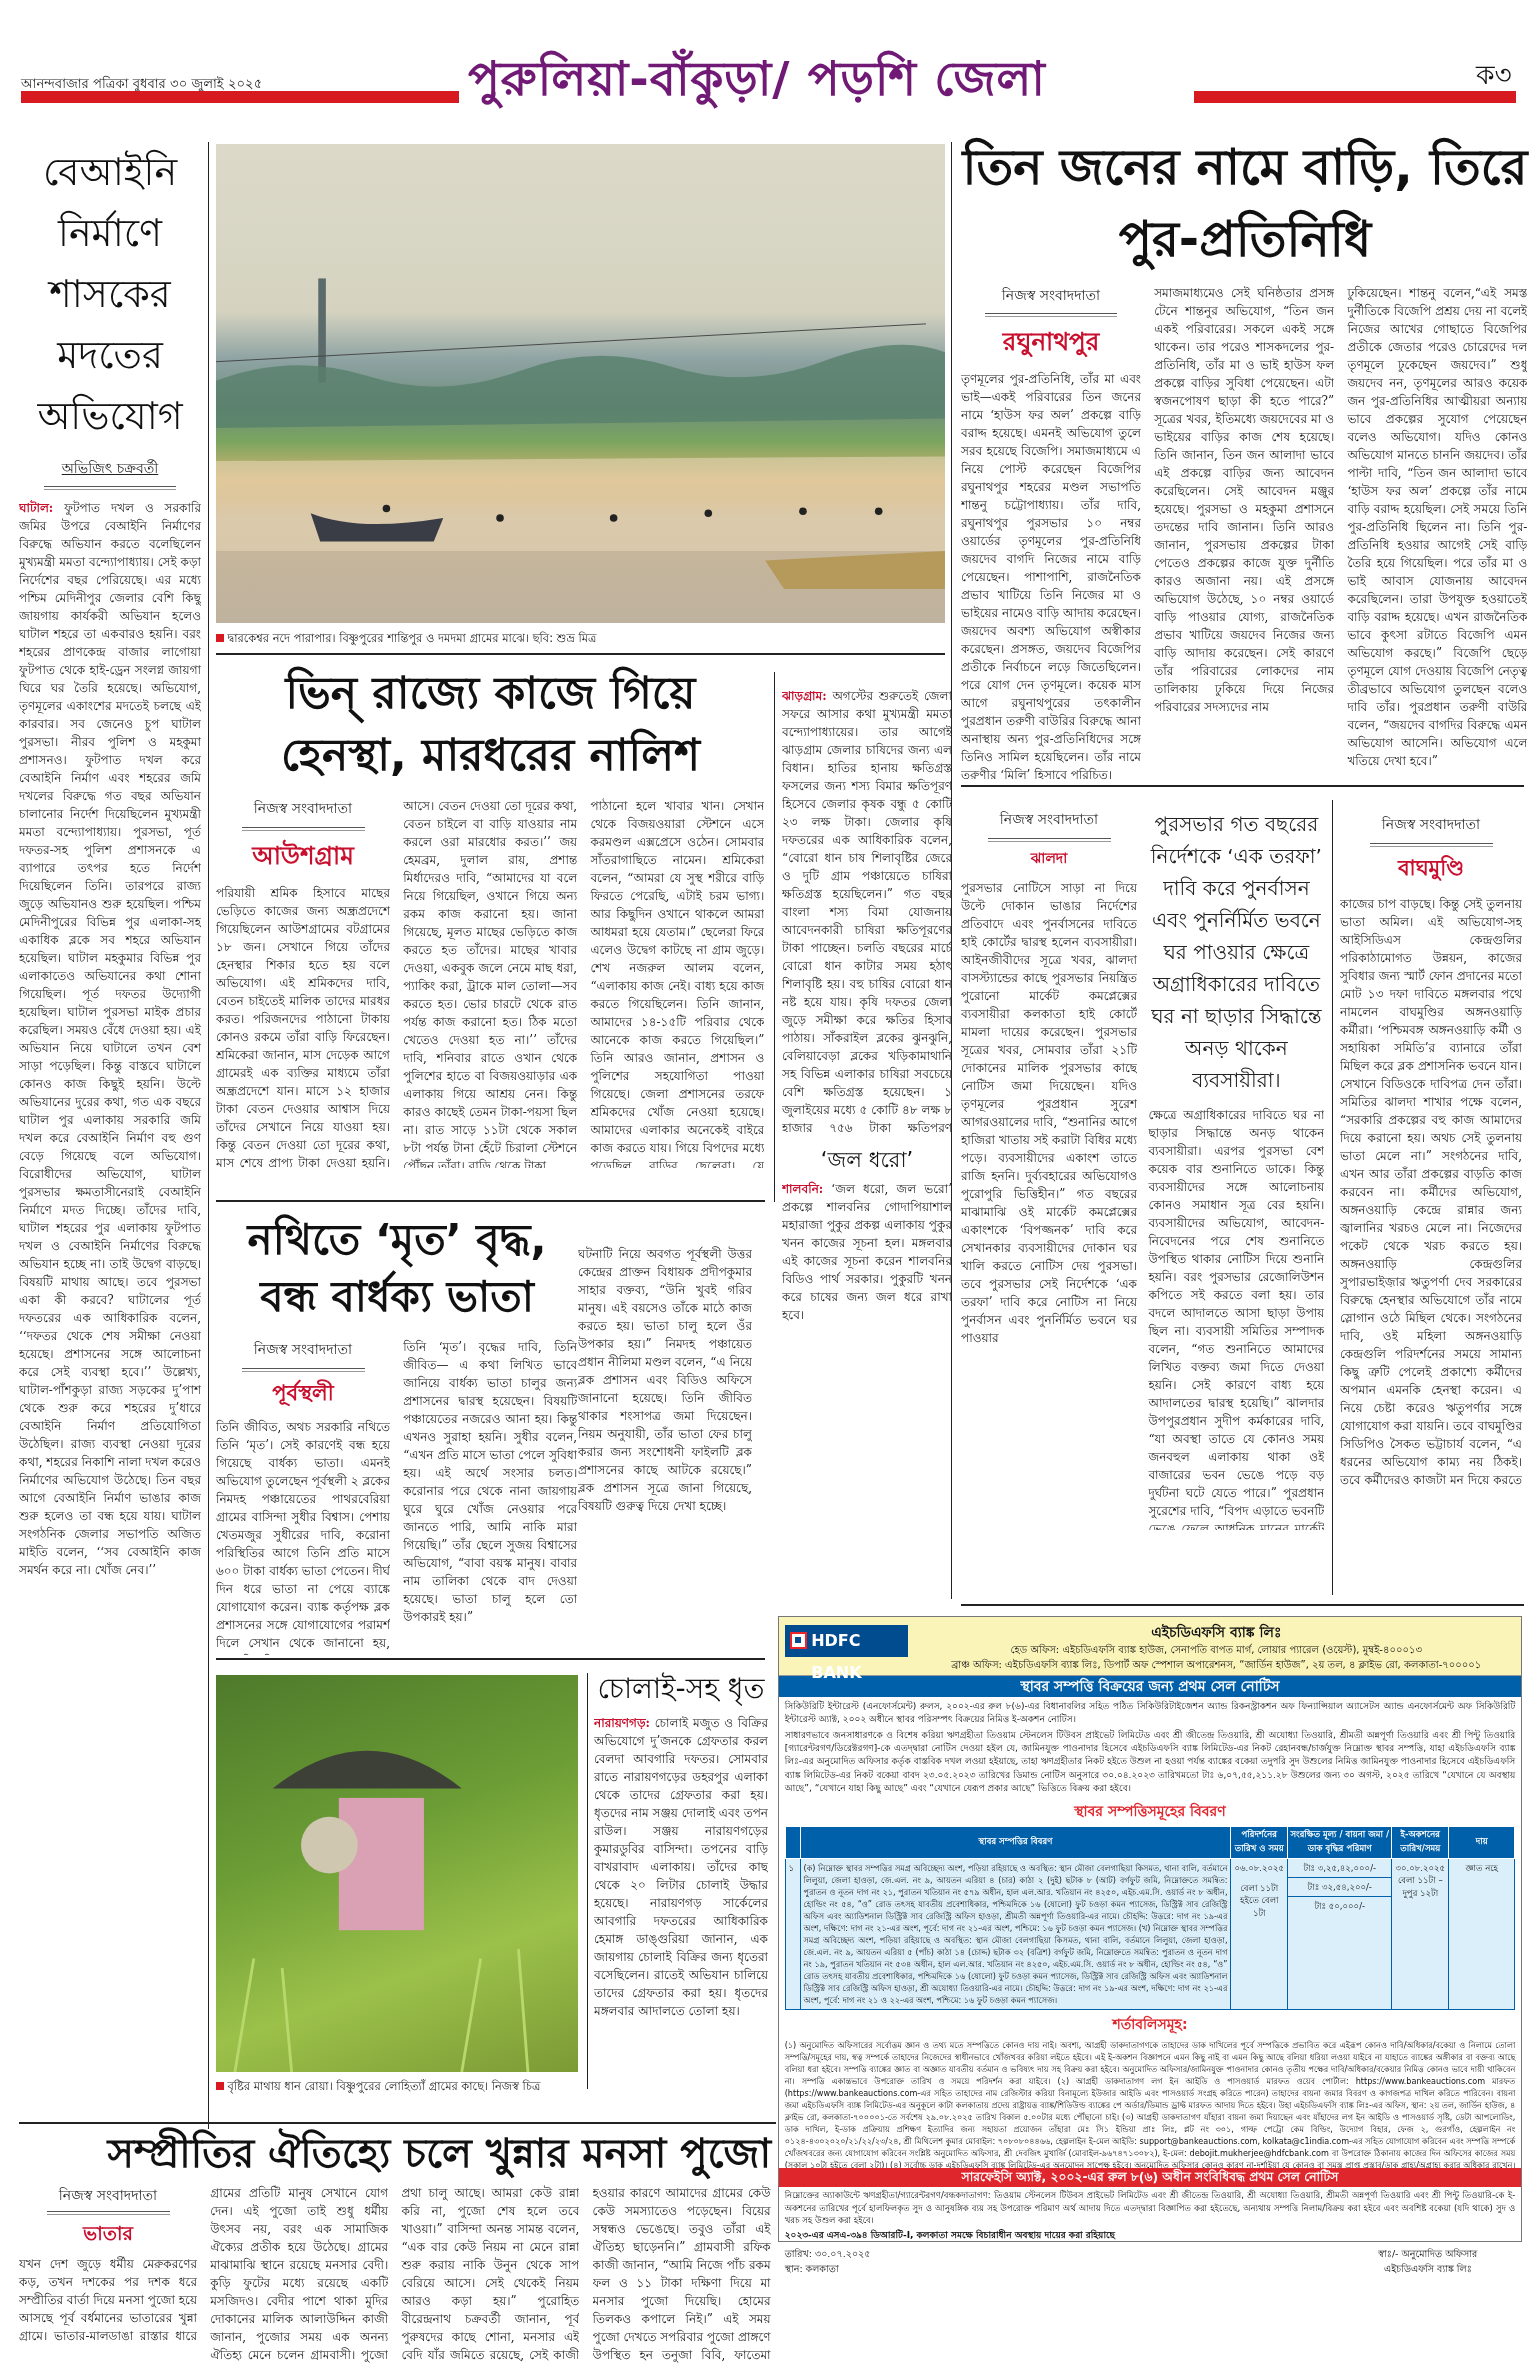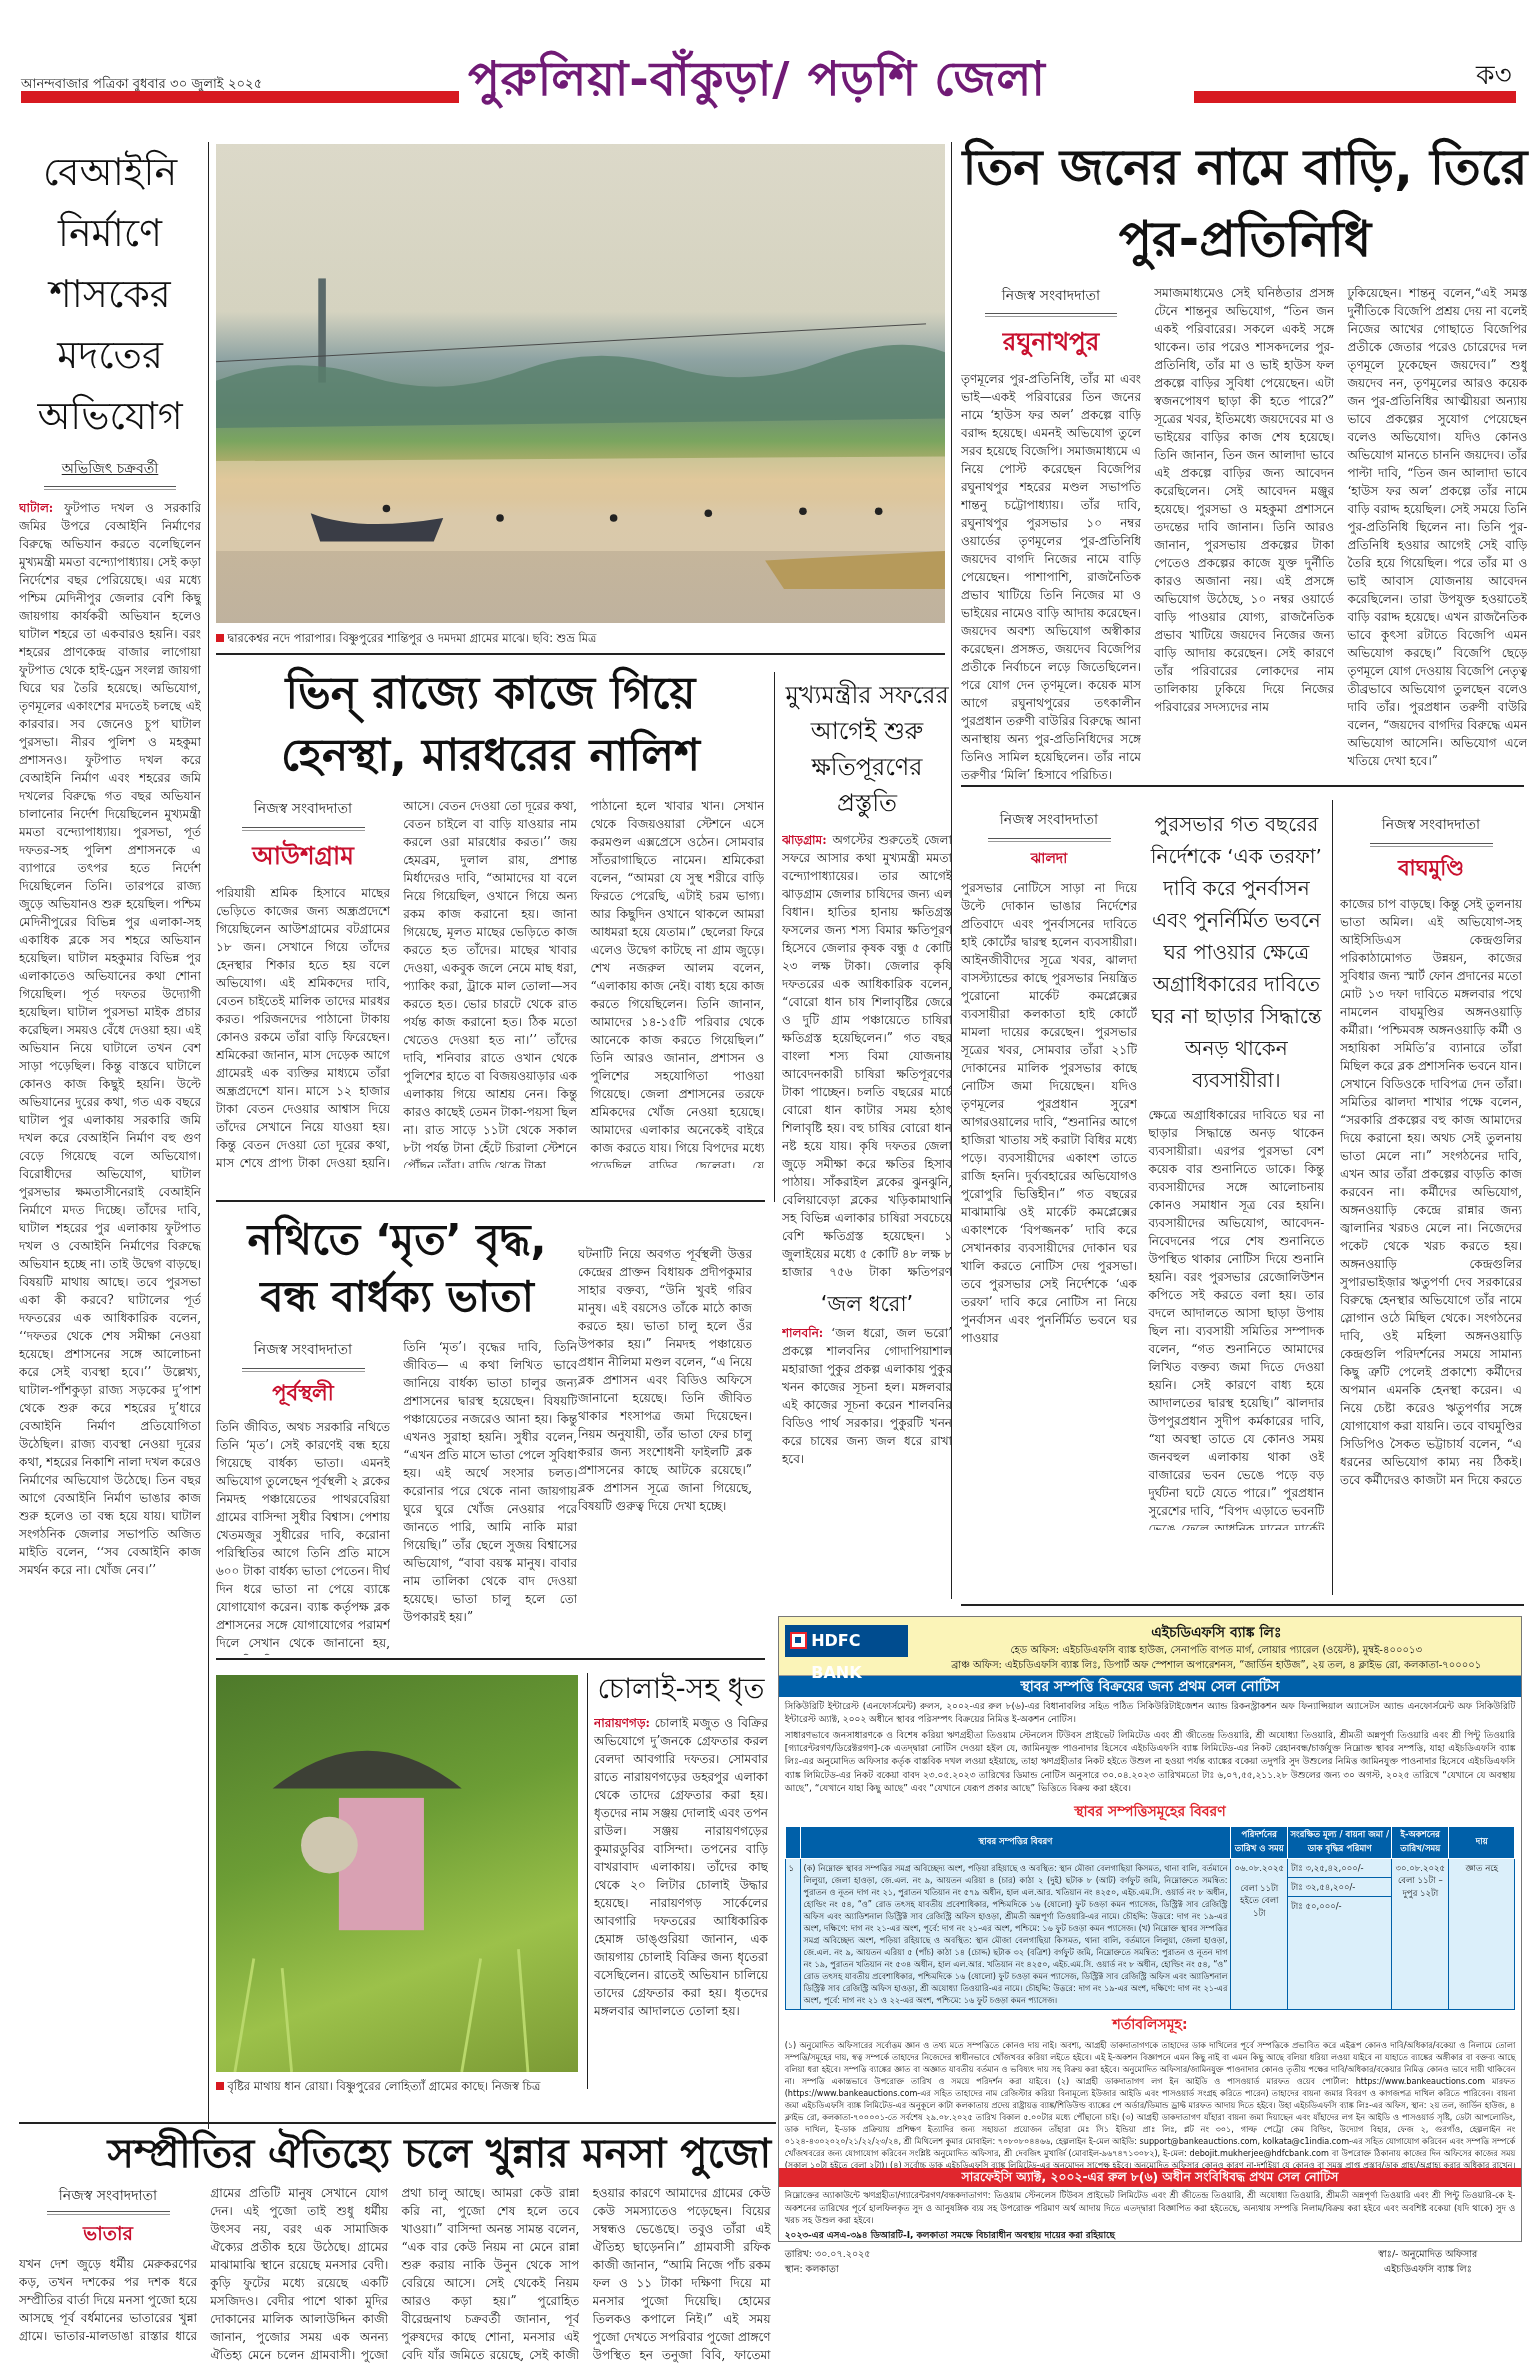--- a/index.html
+++ b/index.html
@@ -91,21 +91,20 @@
       <div class="dateline">আউশগ্রাম</div>
       <div class="col-text" style="height:288px;margin-top:7.6px">পরিযায়ী শ্রমিক হিসাবে মাছের ভেড়িতে কাজের জন্য অন্ধ্রপ্রদেশে গিয়েছিলেন আউশগ্রামের বটগ্রামের ১৮ জন। সেখানে গিয়ে তাঁদের হেনস্থার শিকার হতে হয় বলে অভিযোগ। এই শ্রমিকদের দাবি, বেতন চাইতেই মালিক তাদের মারধর করত। পরিজনদের পাঠানো টাকায় কোনও রকমে তাঁরা বাড়ি ফিরেছেন। শ্রমিকেরা জানান, মাস দেড়েক আগে গ্রামেরই এক ব্যক্তির মাধ্যমে তাঁরা অন্ধ্রপ্রদেশে যান। মাসে ১২ হাজার টাকা বেতন দেওয়ার আশ্বাস দিয়ে তাঁদের সেখানে নিয়ে যাওয়া হয়। কিন্তু বেতন দেওয়া তো দূরের কথা, মাস শেষে প্রাপ্য টাকা দেওয়া হয়নি। শেখ নুর আলম, শেখ সাদ্দাম, শেখ আলমেরা বলেন, “প্রথম প্রথম কোনও সমস্যা হয়নি। কিন্তু এক মাস পেরিয়ে যাওয়ার পরে বেতন দেওয়ার সময় হতেই ওদের আসল রূপ বেরিয়ে</div>
     </div>
     <div class="col-text" style="width:174px;height:371px">আসে। বেতন দেওয়া তো দূরের কথা, বেতন চাইলে বা বাড়ি যাওয়ার নাম করলে ওরা মারধোর করত।’’ জয় হেমব্রম, দুলাল রায়, প্রশান্ত মির্ধাদেরও দাবি, “আমাদের যা বলে নিয়ে গিয়েছিল, ওখানে গিয়ে অন্য রকম কাজ করানো হয়। জানা গিয়েছে, মূলত মাছের ভেড়িতে কাজ করতে হত তাঁদের। মাছের খাবার দেওয়া, একবুক জলে নেমে মাছ ধরা, প্যাকিং করা, ট্রাকে মাল তোলা—সব করতে হত। ভোর চারটে থেকে রাত পর্যন্ত কাজ করানো হত। ঠিক মতো খেতেও দেওয়া হত না।’’ তাঁদের দাবি, শনিবার রাতে ওখান থেকে পুলিশের হাতে বা বিজয়ওয়াড়ার এক এলাকায় গিয়ে আশ্রয় নেন। কিন্তু কারও কাছেই তেমন টাকা-পয়সা ছিল না। রাত সাড়ে ১১টা থেকে সকাল ৮টা পর্যন্ত টানা হেঁটে চিরালা স্টেশনে পৌঁছন তাঁরা। বাড়ি থেকে টাকা</div>
     <div class="col-text" style="width:174px;height:371px">পাঠানো হলে খাবার খান। সেখান থেকে বিজয়ওয়ারা স্টেশনে এসে করমণ্ডল এক্সপ্রেসে ওঠেন। সোমবার সাঁতরাগাছিতে নামেন। শ্রমিকেরা বলেন, “আমরা যে সুস্থ শরীরে বাড়ি ফিরতে পেরেছি, এটাই চরম ভাগ্য। আর কিছুদিন ওখানে থাকলে আমরা আধমরা হয়ে যেতাম।” ছেলেরা ফিরে এলেও উদ্বেগ কাটছে না গ্রাম জুড়ে। শেখ নজরুল আলম বলেন, “এলাকায় কাজ নেই। বাধ্য হয়ে কাজ করতে গিয়েছিলেন। তিনি জানান, আমাদের ১৪-১৫টি পরিবার থেকে আনেকে কাজ করতে গিয়েছিল।” তিনি আরও জানান, প্রশাসন ও পুলিশের সহযোগিতা পাওয়া গিয়েছে। জেলা প্রশাসনের তরফে শ্রমিকদের খোঁজ নেওয়া হয়েছে। আমাদের এলাকার অনেকেই বাইরে কাজ করতে যায়। গিয়ে বিপদের মধ্যে পড়েছিল বাড়ির ছেলেরা। যে অভিজ্ঞতা হল, আর কখনও বাইরের রাজ্যে কাজ করতে যেতে দেব না।’’</div>
   </div>
 </div>
 <div class="abs vrule" style="left:774px;top:672px;height:530px"></div>
 
 <div class="abs" style="left:782px;top:677px;width:170px">
-  <div class="hl" style="font-size:24px;line-height:36px;font-weight:normal">মুখ্যমন্ত্রীর সফরের আগেই শুরু ক্ষতিপূরণের প্রস্তুতি</div>
   <div class="col-text" style="height:445px;margin-top:9.5px">
     <span class="lead-place">ঝাড়গ্রাম:</span>
     <span>অগস্টের শুরুতেই জেলা সফরে আসার কথা মুখ্যমন্ত্রী মমতা বন্দ্যোপাধ্যায়ের। তার আগেই ঝাড়গ্রাম জেলার চাষিদের জন্য এল বিধান। হাতির হানায় ক্ষতিগ্রস্ত ফসলের জন্য শস্য বিমার ক্ষতিপূরণ হিসেবে জেলার কৃষক বন্ধু ৫ কোটি ২৩ লক্ষ টাকা। জেলার কৃষি দফতরের এক আধিকারিক বলেন, “বোরো ধান চাষ শিলাবৃষ্টির জেরে ও দুটি গ্রাম পঞ্চায়েতে চাষিরা ক্ষতিগ্রস্ত হয়েছিলেন।” গত বছর বাংলা শস্য বিমা যোজনায় আবেদনকারী চাষিরা ক্ষতিপূরণের টাকা পাচ্ছেন। চলতি বছরের মার্চে বোরো ধান কাটার সময় হঠাৎ শিলাবৃষ্টি হয়। বহু চাষির বোরো ধান নষ্ট হয়ে যায়। কৃষি দফতর জেলা জুড়ে সমীক্ষা করে ক্ষতির হিসাব পাঠায়। সাঁকরাইল ব্লকের ঝুনঝুনি, বেলিয়াবেড়া ব্লকের খড়িকামাথানি সহ বিভিন্ন এলাকার চাষিরা সবচেয়ে বেশি ক্ষতিগ্রস্ত হয়েছেন। ১ জুলাইয়ের মধ্যে ৫ কোটি ৪৮ লক্ষ ৮ হাজার ৭৫৬ টাকা ক্ষতিপূরণ এসেছে। ৭৩ লক্ষ ৮২ হাজার ১৪২ টাকা এসেছে। চাষিদের ব্যাঙ্ক অ্যাকাউন্টে সেই টাকা পাঠানো হচ্ছে। কেন্দ্রীয় সরকারের জামবনি ব্লকের সর্বোচ্চ ২১৫৬ জন ও ঝাড়গ্রাম ব্লকে ১৫২৪ জন চাষি।</span>
   </div>
   <div class="hl" style="font-size:21px;margin-top:17px;font-weight:normal">‘জল ধরো’</div>
   <div class="col-text" style="height:199px;margin-top:7.6px">
     <span class="lead-place">শালবনি:</span>
     <span>‘জল ধরো, জল ভরো’ প্রকল্পে শালবনির গোদাপিয়াশাল মহারাজা পুকুর প্রকল্প এলাকায় পুকুর খনন কাজের সূচনা হল। মঙ্গলবার এই কাজের সূচনা করেন শালবনির বিডিও পার্থ সরকার। পুকুরটি খনন করে চাষের জন্য জল ধরে রাখা হবে।</span>
   </div>
 </div>
@@ -222,21 +221,21 @@
       </tr>
     </thead>
     <tbody>
       <tr>
         <td>১</td>
         <td style="text-align:justify;font-size:8.1px;line-height:12px">(ক) নিম্নোক্ত স্থাবর সম্পত্তির সমগ্র অবিচ্ছেদ্য অংশ, পড়িয়া রহিয়াছে ও অবস্থিত: স্থান মৌজা বেলগাছিয়া কিসমত, থানা বালি, বর্তমানে লিলুয়া, জেলা হাওড়া, জে.এল. নং ৯, আয়তন এরিয়া ৪ (চার) কাঠা ২ (দুই) ছটাক ৮ (আট) বর্গফুট জমি, নিম্নোক্ততে সমন্বিত: পুরাতন ও নূতন দাগ নং ২১, পুরাতন খতিয়ান নং ৫৭৯ অধীন, হাল এল.আর. খতিয়ান নং ৪২৫০, এইচ.এম.সি. ওয়ার্ড নং ৮ অধীন, হোল্ডিং নং ৫৪, “ও” রোড তৎসহ যাবতীয় প্রবেশাধিকার, পশ্চিমদিকে ১৬ (ষোলো) ফুট চওড়া কমন প্যাসেজ, ডিস্ট্রিক্ট সাব রেজিস্ট্রি অফিস এবং অ্যাডিশনাল ডিস্ট্রিক্ট সাব রেজিস্ট্রি অফিস হাওড়া, শ্রীমতী অন্নপূর্ণা তিওয়ারি-এর নামে। চৌহদ্দি: উত্তরে: দাগ নং ১৯-এর অংশ, দক্ষিণে: দাগ নং ২১-এর অংশ, পূর্বে: দাগ নং ২১-এর অংশ, পশ্চিমে: ১৬ ফুট চওড়া কমন প্যাসেজ। (খ) নিম্নোক্ত স্থাবর সম্পত্তির সমগ্র অবিচ্ছেদ্য অংশ, পড়িয়া রহিয়াছে ও অবস্থিত: স্থান মৌজা বেলগাছিয়া কিসমত, থানা বালি, বর্তমানে লিলুয়া, জেলা হাওড়া, জে.এল. নং ৯, আয়তন এরিয়া ৫ (পাঁচ) কাঠা ১৪ (চোদ্দ) ছটাক ৩২ (বত্রিশ) বর্গফুট জমি, নিম্নোক্ততে সমন্বিত: পুরাতন ও নূতন দাগ নং ১৯, পুরাতন খতিয়ান নং ৫৩৪ অধীন, হাল এল.আর. খতিয়ান নং ৪২৫০, এইচ.এম.সি. ওয়ার্ড নং ৮ অধীন, হোল্ডিং নং ৫৪, “ও” রোড তৎসহ যাবতীয় প্রবেশাধিকার, পশ্চিমদিকে ১৬ (ষোলো) ফুট চওড়া কমন প্যাসেজ, ডিস্ট্রিক্ট সাব রেজিস্ট্রি অফিস এবং অ্যাডিশনাল ডিস্ট্রিক্ট সাব রেজিস্ট্রি অফিস হাওড়া, শ্রী অযোধ্যা তিওয়ারি-এর নামে। চৌহদ্দি: উত্তরে: দাগ নং ১৯-এর অংশ, দক্ষিণে: দাগ নং ২১-এর অংশ, পূর্বে: দাগ নং ২১ ও ২২-এর অংশ, পশ্চিমে: ১৬ ফুট চওড়া কমন প্যাসেজ।</td>
         <td style="text-align:center">
             <div>০৬.০৮.২০২৫</div>
             <div style="margin-top:7.6px">বেলা ১১টা হইতে বেলা ১টা</div>
           </td>
-        <td style="padding:0">
+        <td style="text-align:center;padding:0">
             <div style="padding:2.8px;border-bottom:0.9px solid #0060a9">টাঃ ৩,২৫,৪২,০০০/-</div>
             <div style="padding:2.8px;border-bottom:0.9px solid #0060a9">টাঃ ৩২,৫৪,২০০/-</div>
             <div style="padding:2.8px">টাঃ ৫০,০০০/-</div>
           </td>
         <td style="text-align:center">৩০.০৮.২০২৫ বেলা ১১টা – দুপুর ১২টা</td>
         <td style="text-align:center">জ্ঞাত নহে</td>
       </tr>
     </tbody>
   </table>
   <div class="ad-sub" style="margin-top:2.8px">শর্তাবলিসমূহ:</div>

